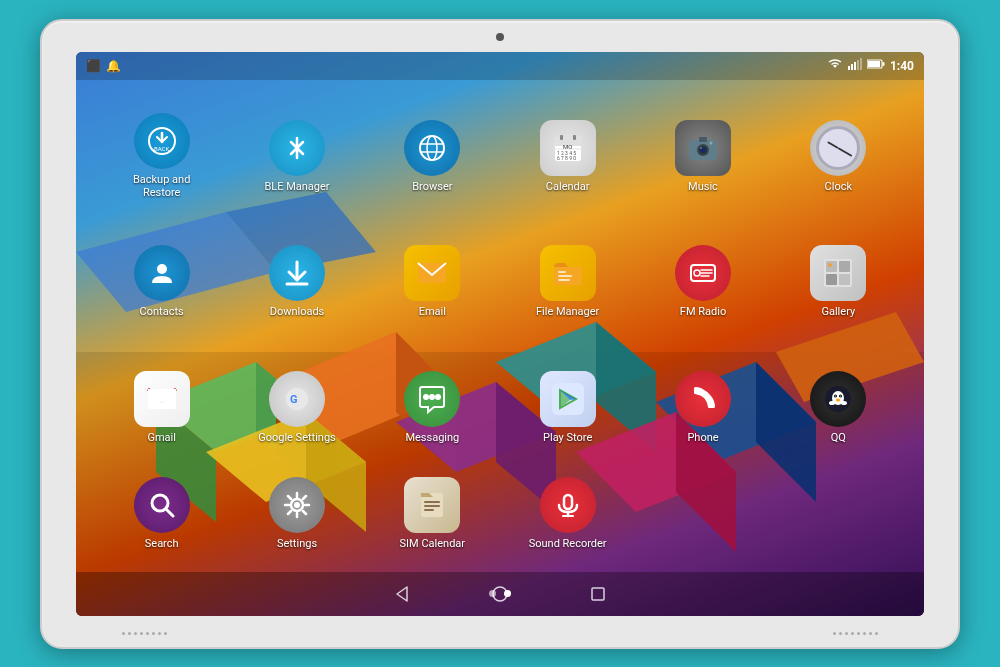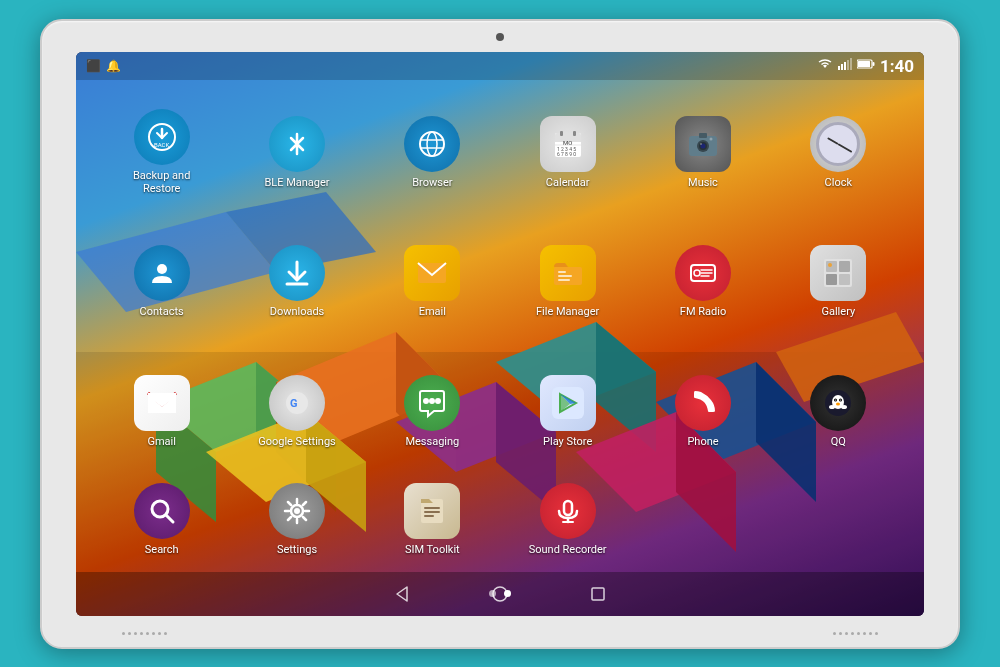--- a/index.html
+++ b/index.html
@@ -111,21 +111,21 @@
     }
 
     
     .app-grid {
       position: relative;
       z-index: 10;
       flex: 1;
       display: grid;
       grid-template-columns: repeat(6, 1fr);
       grid-template-rows: repeat(3, 1fr);
-      padding: 10px 20px;
+      padding: 16px 20px;
       gap: 4px;
     }
     .app-item {
       display: flex;
       flex-direction: column;
       align-items: center;
       justify-content: center;
       cursor: pointer;
       padding: 5px;
       border-radius: 8px;
@@ -323,21 +323,21 @@
             <rect x="12" y="0" width="2" height="12" fill="white" opacity="0.4"></rect>
           </svg>
         </span>
         <span class="status-icon">
           <svg width="18" height="12" viewBox="0 0 18 12">
             <rect x="0" y="2" width="15" height="8" rx="1" fill="none" stroke="white" stroke-width="1.2"></rect>
             <rect x="15.5" y="4" width="2" height="4" rx="1" fill="white"></rect>
             <rect x="1" y="3" width="12" height="6" rx="0.5" fill="white"></rect>
           </svg>
         </span>
-        <span class="status-icon" style="font-size:17px;font-weight:bold;color:white;">1:40</span>
+        <span class="status-icon" style="font-size:12px;font-weight:bold;color:white;">1:40</span>
       </div>
     </div>
 
     <div class="app-grid">
 
       <div class="app-item">
         <div class="app-icon icon-backup">
           <svg viewBox="0 0 32 32" fill="white">
             <circle cx="16" cy="16" r="13" fill="none" stroke="white" stroke-width="2"></circle>
             <line x1="16" y1="8" x2="16" y2="17" stroke="white" stroke-width="2.5" stroke-linecap="round"></line>
@@ -589,21 +589,21 @@
       <div class="app-item">
         <div class="app-icon icon-simtoolkit square">
           <svg viewBox="0 0 32 32">
             <rect x="5" y="4" width="22" height="24" rx="2" fill="#e8dcc0"></rect>
             <path d="M5,4 L13,4 L17,8 L5,8 Z" fill="#c0a870"></path>
             <rect x="8" y="12" width="16" height="2" rx="1" fill="#8a7050"></rect>
             <rect x="8" y="16" width="16" height="2" rx="1" fill="#8a7050"></rect>
             <rect x="8" y="20" width="10" height="2" rx="1" fill="#8a7050"></rect>
           </svg>
         </div>
-        <span class="app-label">SIM Toolkit</span>
+        <span class="app-label">SIM Calendar</span>
       </div>
 
       <div class="app-item">
         <div class="app-icon icon-soundrecorder">
           <svg viewBox="0 0 32 32" fill="white">
             <rect x="12" y="6" width="8" height="14" rx="4" fill="none" stroke="white" stroke-width="2.5"></rect>
             <path d="M7,16 Q7,23 16,23 Q25,23 25,16" fill="none" stroke="white" stroke-width="2.5" stroke-linecap="round"></path>
             <line x1="16" y1="23" x2="16" y2="27" stroke="white" stroke-width="2.5" stroke-linecap="round"></line>
             <line x1="11" y1="27" x2="21" y2="27" stroke="white" stroke-width="2" stroke-linecap="round"></line>
           </svg>

